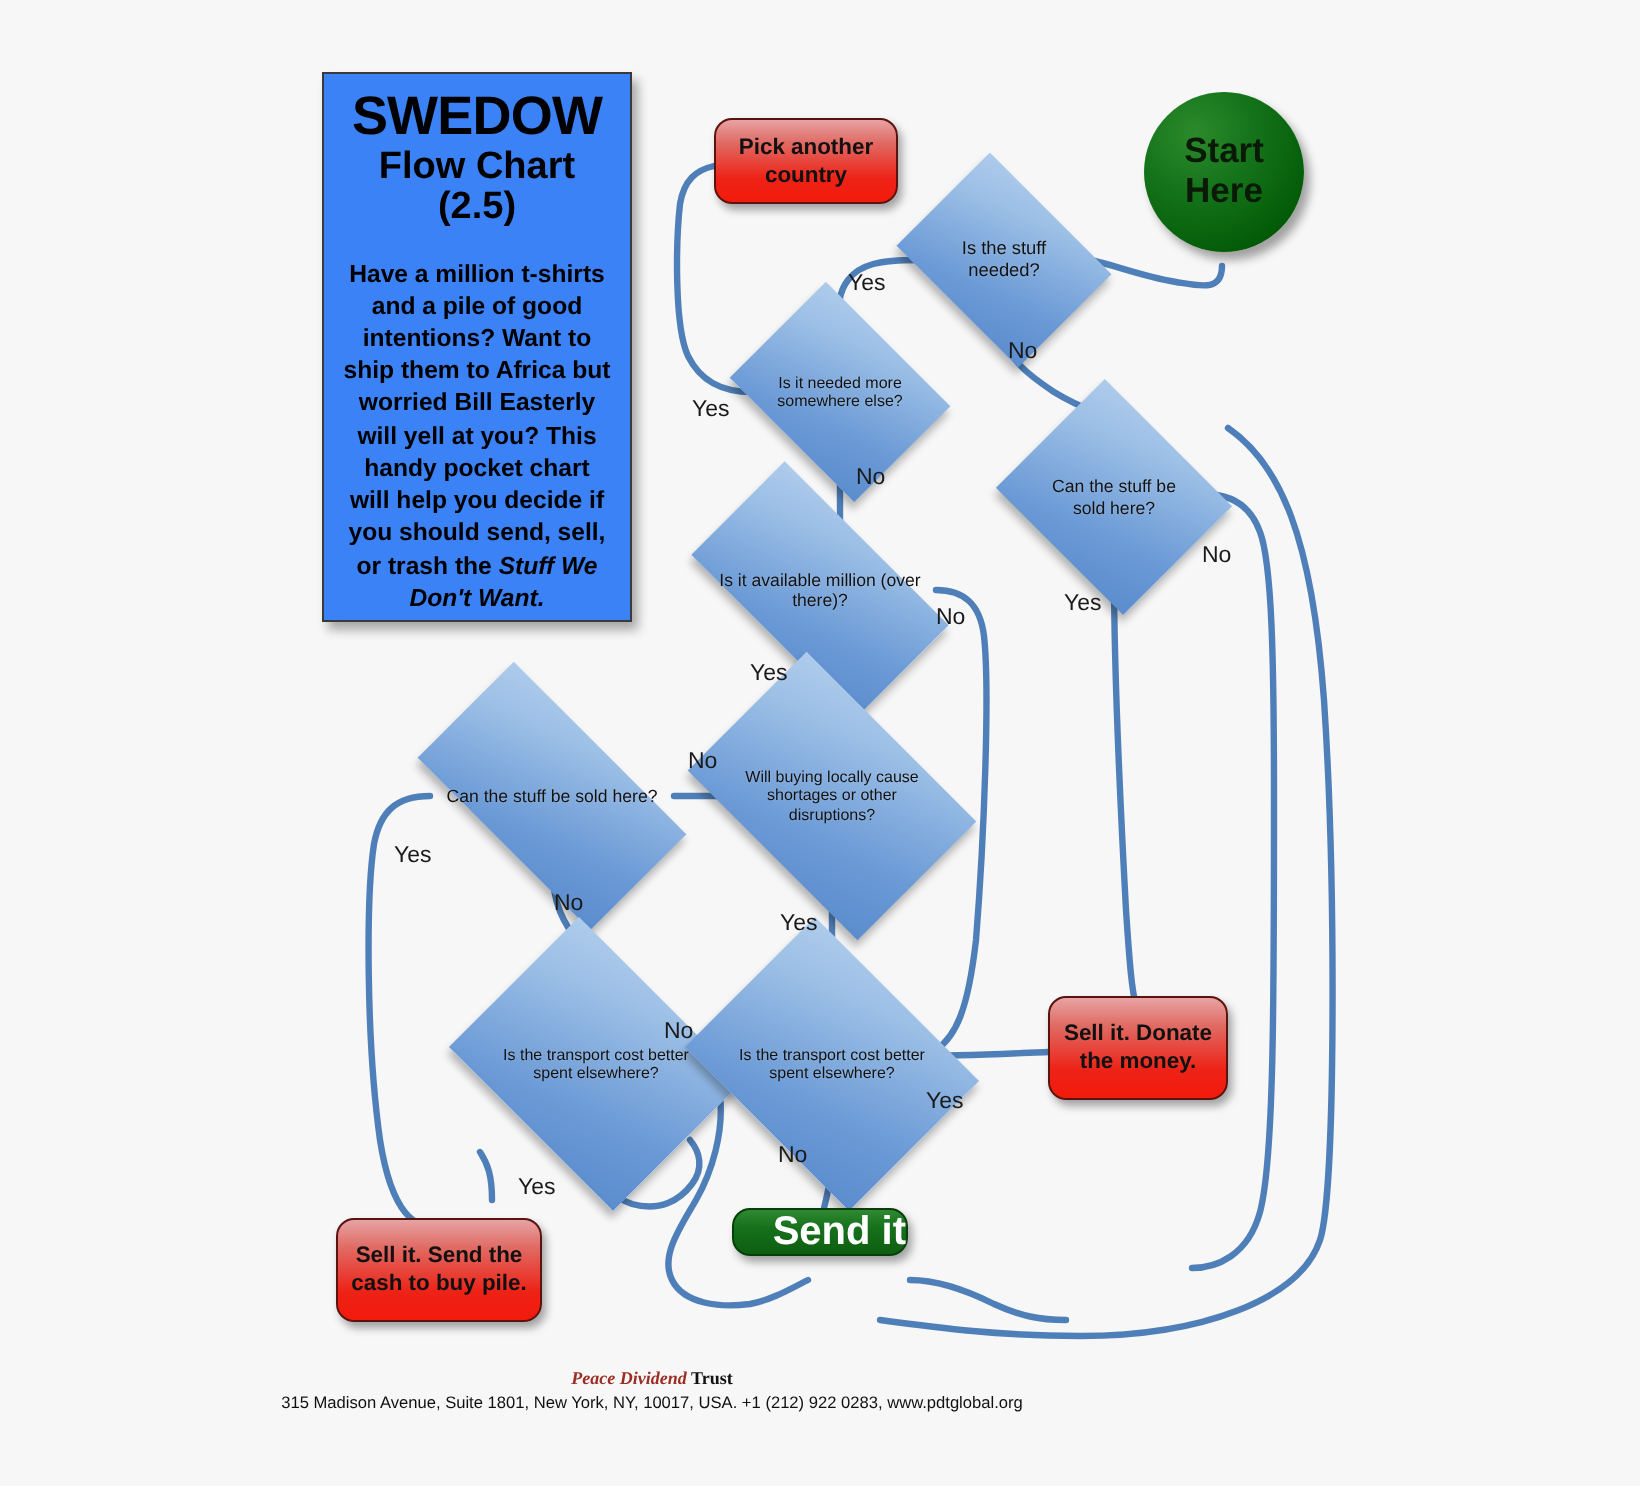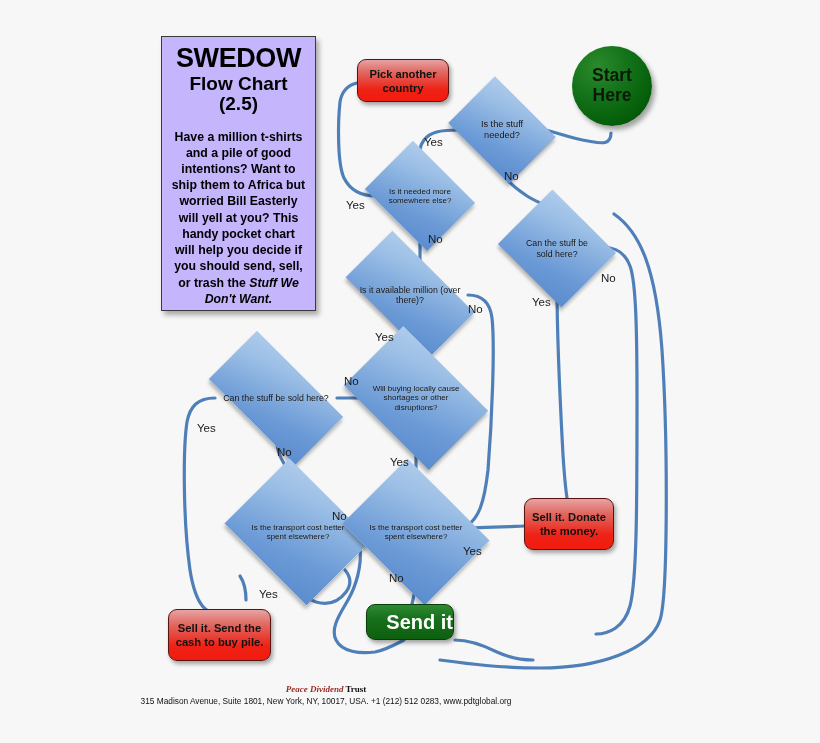--- a/index.html
+++ b/index.html
@@ -10,21 +10,21 @@
     position:relative;overflow:hidden;
   }
   #stage{position:absolute;inset:0;width:820px;height:743px;}
 
   
   #wires{position:absolute;left:0;top:0;width:820px;height:743px;pointer-events:none;}
 
   
   .card{
     position:absolute;left:161px;top:36px;width:155px;height:275px;
-    background:#c4b5fd;border:1px solid #3a3a3a;
+    background:#3b82f6;border:1px solid #3a3a3a;
     box-shadow:3px 4px 5px rgba(0,0,0,.32);
     box-sizing:border-box;padding:8px 9px;text-align:center;
   }
   .card .t1{font-size:27px;font-weight:bold;letter-spacing:-.4px;line-height:1.02;color:#000;}
   .card .t2{font-size:19px;font-weight:bold;line-height:1.08;color:#000;margin-top:1px;}
   .card .t3{font-size:19px;font-weight:bold;line-height:1.08;color:#000;}
   .card .body{font-size:12.3px;font-weight:bold;line-height:1.32;color:#000;margin-top:14px;}
   .card .body i{font-style:italic;}
 
   
@@ -182,21 +182,21 @@
 
   <div class="box red" style="left:524px;top:498px;width:90px;height:52px;">
     <span>Sell it. Donate the money.</span>
   </div>
 
   <div class="box red" style="left:168px;top:609px;width:103px;height:52px;">
     <span>Sell it. Send the cash to buy pile.</span>
   </div>
 
 
-  <div class="box green" style="left:366px;top:604px;width:88px;height:36px;">
+  <div class="box green" style="left:366px;top:604px;width:88px;height:24px;">
     <span>Send it</span>
   </div>
 
   <div class="elab" style="left:424px;top:136px;">Yes</div>
   <div class="elab" style="left:504px;top:170px;">No</div>
   <div class="elab" style="left:346px;top:199px;">Yes</div>
   <div class="elab" style="left:428px;top:233px;">No</div>
   <div class="elab" style="left:601px;top:272px;">No</div>
   <div class="elab" style="left:532px;top:296px;">Yes</div>
   <div class="elab" style="left:375px;top:331px;">Yes</div>
@@ -205,16 +205,16 @@
   <div class="elab" style="left:390px;top:456px;">Yes</div>
   <div class="elab" style="left:197px;top:422px;">Yes</div>
   <div class="elab" style="left:277px;top:446px;">No</div>
   <div class="elab" style="left:259px;top:588px;">Yes</div>
   <div class="elab" style="left:332px;top:510px;">No</div>
   <div class="elab" style="left:389px;top:572px;">No</div>
   <div class="elab" style="left:463px;top:545px;">Yes</div>
 
   <div class="foot" style="top:684px;">
     <div class="l1"><span class="pd">Peace Dividend</span><span class="tr"> Trust</span></div>
-    <div class="l2">315 Madison Avenue, Suite 1801, New York, NY, 10017, USA. +1 (212) 512 0283, www.pdtglobal.org</div>
+    <div class="l2">315 Madison Avenue, Suite 1801, New York, NY, 10017, USA. +1 (212) 922 0283, www.pdtglobal.org</div>
   </div>
 
 </div>
 
 </body></html>

